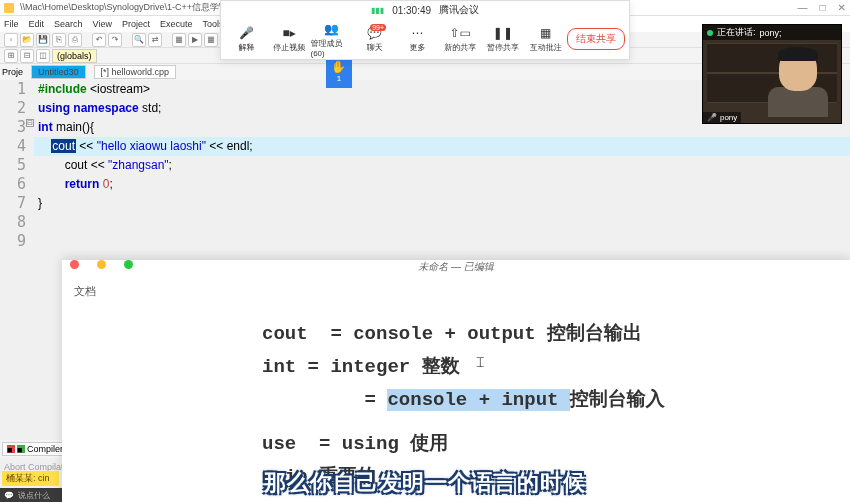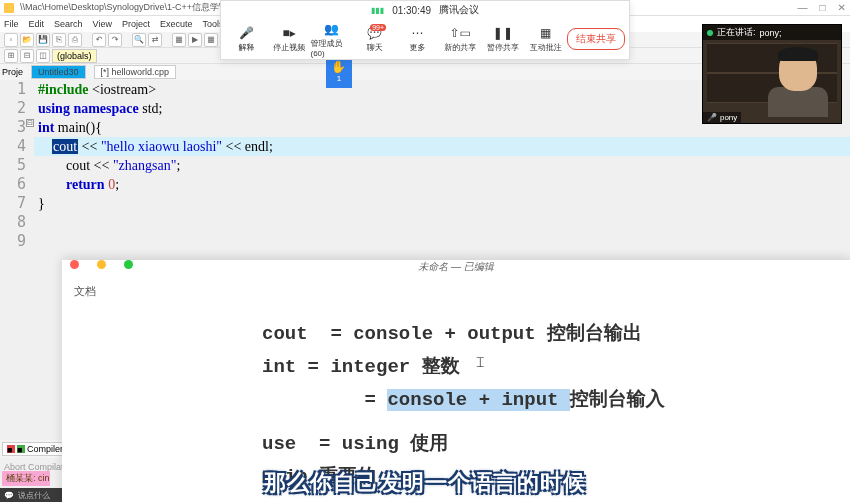--- a/index.html
+++ b/index.html
@@ -17,21 +17,21 @@
     .toolrow { height: 16px; background: #f4f4f4; display: flex; align-items: center; padding: 0 4px; gap: 2px; border-bottom: 1px solid #e0e0e0; }
     .tbtn { width: 14px; height: 14px; background: #fff; border: 1px solid #ccc; border-radius: 2px; display: flex; align-items: center; justify-content: center; font-size: 8px; color: #666; }
     .drop { height: 14px; padding: 0 4px; background: #fef9c3; border: 1px solid #ccc; font-size: 9px; display: flex; align-items: center; }
 
     
     .tabrow { height: 16px; background: #f4f4f4; display: flex; align-items: center; padding: 0 2px; gap: 8px; font-size: 9px; }
     .tab { padding: 1px 6px; border: 1px solid #ccc; background: #0ea5e9; color: #444; }
     .tab.active { background: #fff; font-weight: 500; }
 
     
-    .editor { position: absolute; top: 80px; left: 34px; right: 0; z-index: 1; font-family: Liberation Serif, serif; font-size: 14px; }
+    .editor { position: absolute; top: 80px; left: 34px; right: 0; z-index: 1; font-family: Liberation Sans, sans-serif; font-size: 12px; }
     .gutter { position: absolute; top: 80px; left: 0; width: 34px; text-align: right; color: #999; font-family: Consolas, monospace; font-size: 15px; }
     .gutter div { height: 19px; line-height: 19px; padding-right: 8px; }
     .line { height: 19px; line-height: 19px; white-space: pre; padding-left: 4px; }
     .line.hl { background: #d4f0fb; }
     .fold { position: absolute; left: 26px; width: 8px; height: 8px; border: 1px solid #999; font-size: 7px; line-height: 6px; text-align: center; background: #fff; color: #666; }
     .k-green { color: #008000; font-weight: bold; }
     .k-blue { color: #0000cd; font-weight: bold; }
     .k-str { color: #0000cd; }
     .k-num { color: #c04040; }
     .sel { background: #0a3a8a; color: #fff; padding: 0 1px; }
@@ -74,21 +74,21 @@
     .mac-tab { padding: 4px 12px; font-size: 11px; color: #555; }
     .mac-body { padding: 10px 0 0 200px; font-family: Liberation Mono, monospace; }
     .nline { font-size: 19px; font-weight: 600; color: #333; margin: 7px 0; white-space: pre; }
     .nsel { background: #b6d8f5; }
 
     
     .compiler-tabs { position: absolute; bottom: 44px; left: 0; width: 100px; background: #f4f4f4; font-size: 9px; z-index: 5; display: flex; gap: 4px; padding: 2px; }
     .ctab { padding: 1px 4px; border: 1px solid #ccc; background: #fff; display: flex; align-items: center; gap: 2px; }
     .sq { width: 8px; height: 8px; display: inline-block; }
     .abort { position: absolute; bottom: 30px; left: 4px; font-size: 9px; color: #999; z-index: 5; }
-    .yellow-tag { position: absolute; bottom: 16px; left: 2px; background: #f9a8d4; padding: 1px 0 1px 4px; font-size: 9px; color: #5a3d00; z-index: 5; border-radius: 1px; }
+    .yellow-tag { position: absolute; bottom: 16px; left: 2px; background: #fde047; padding: 1px 9px 1px 4px; font-size: 9px; color: #5a3d00; z-index: 5; border-radius: 1px; }
     .dark-bar { position: absolute; bottom: 0; left: 0; width: 62px; height: 14px; background: #3a3a3a; color: #bbb; font-size: 8px; display: flex; align-items: center; padding: 0 4px; gap: 4px; z-index: 5; }
 
     
     .sub { position: absolute; bottom: 4px; left: 50%; transform: translateX(-50%); z-index: 100; font-size: 22px; font-weight: bold; color: #fff; text-shadow: -2px -2px 0 #1a3a6b, 2px -2px 0 #1a3a6b, -2px 2px 0 #1a3a6b, 2px 2px 0 #1a3a6b, 0 0 4px #1a3a6b; letter-spacing: 1px; }
 
     .cursor-ptr { position: absolute; top: 354px; left: 476px; z-index: 45; font-size: 14px; color: #000; }
   </style>
 </head>
 <body>
 

